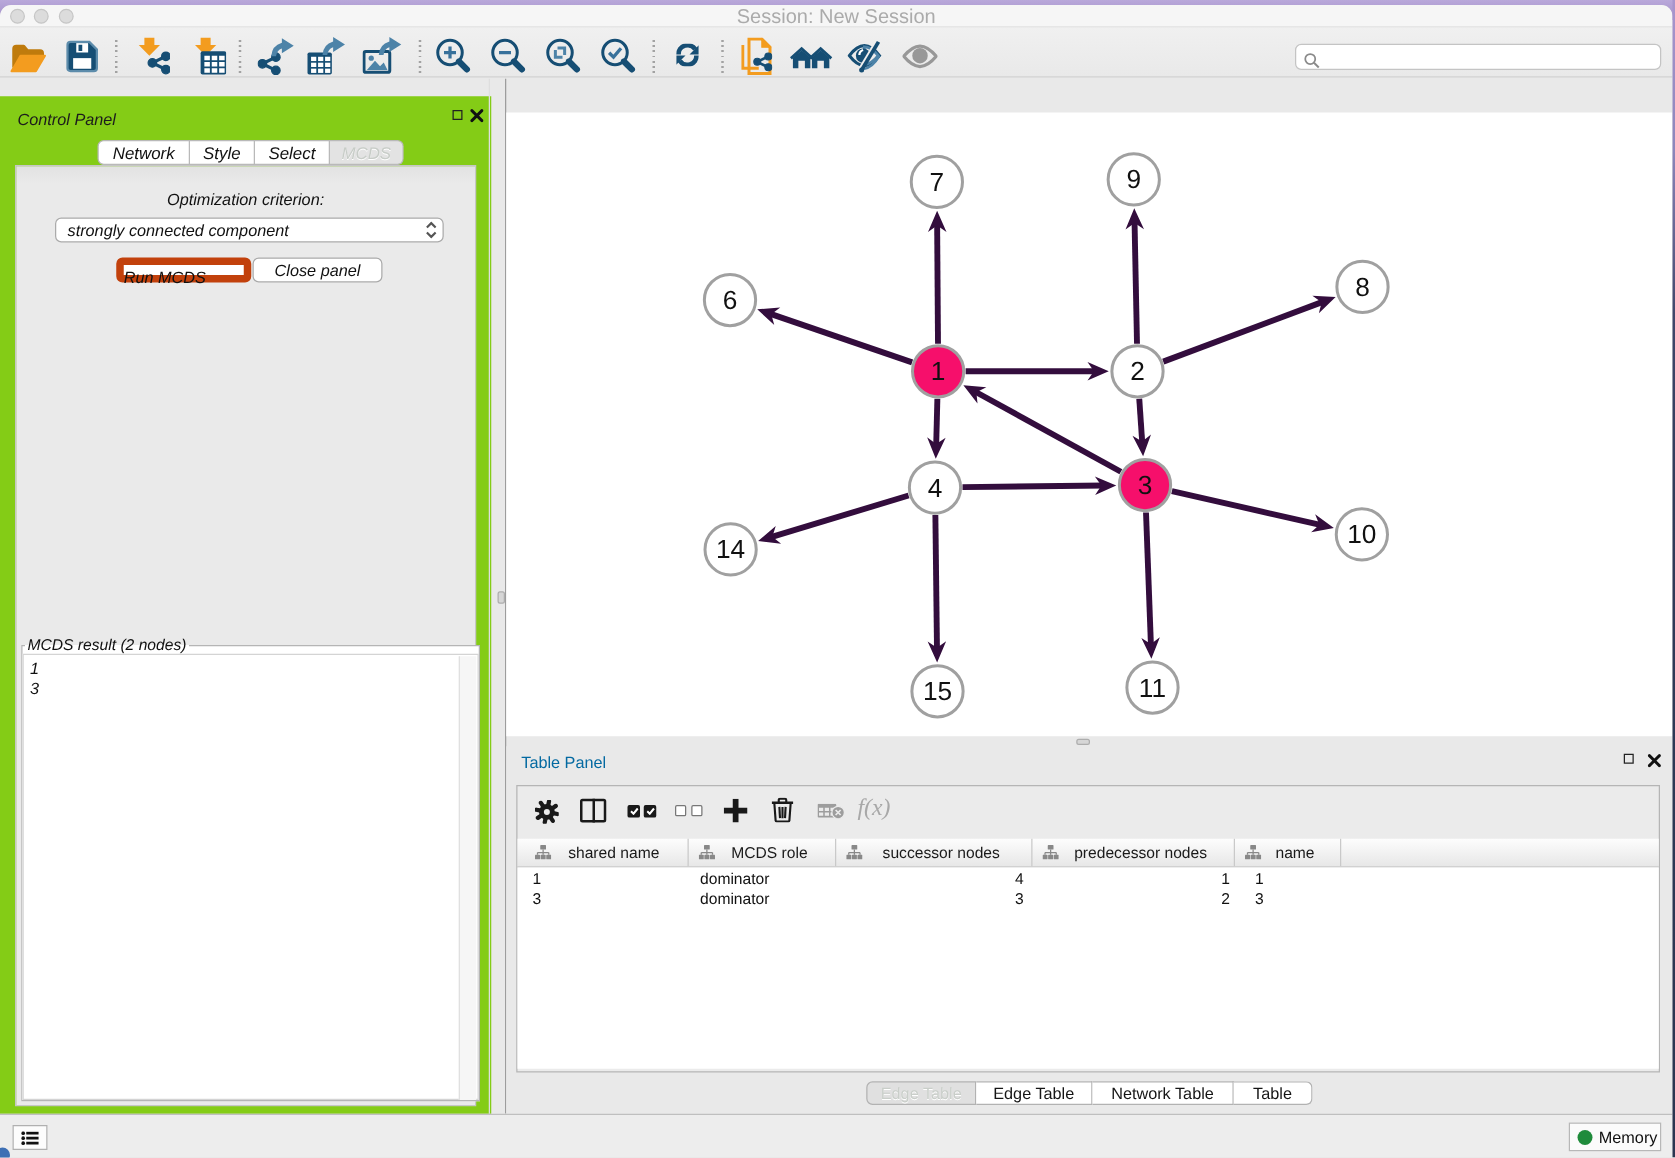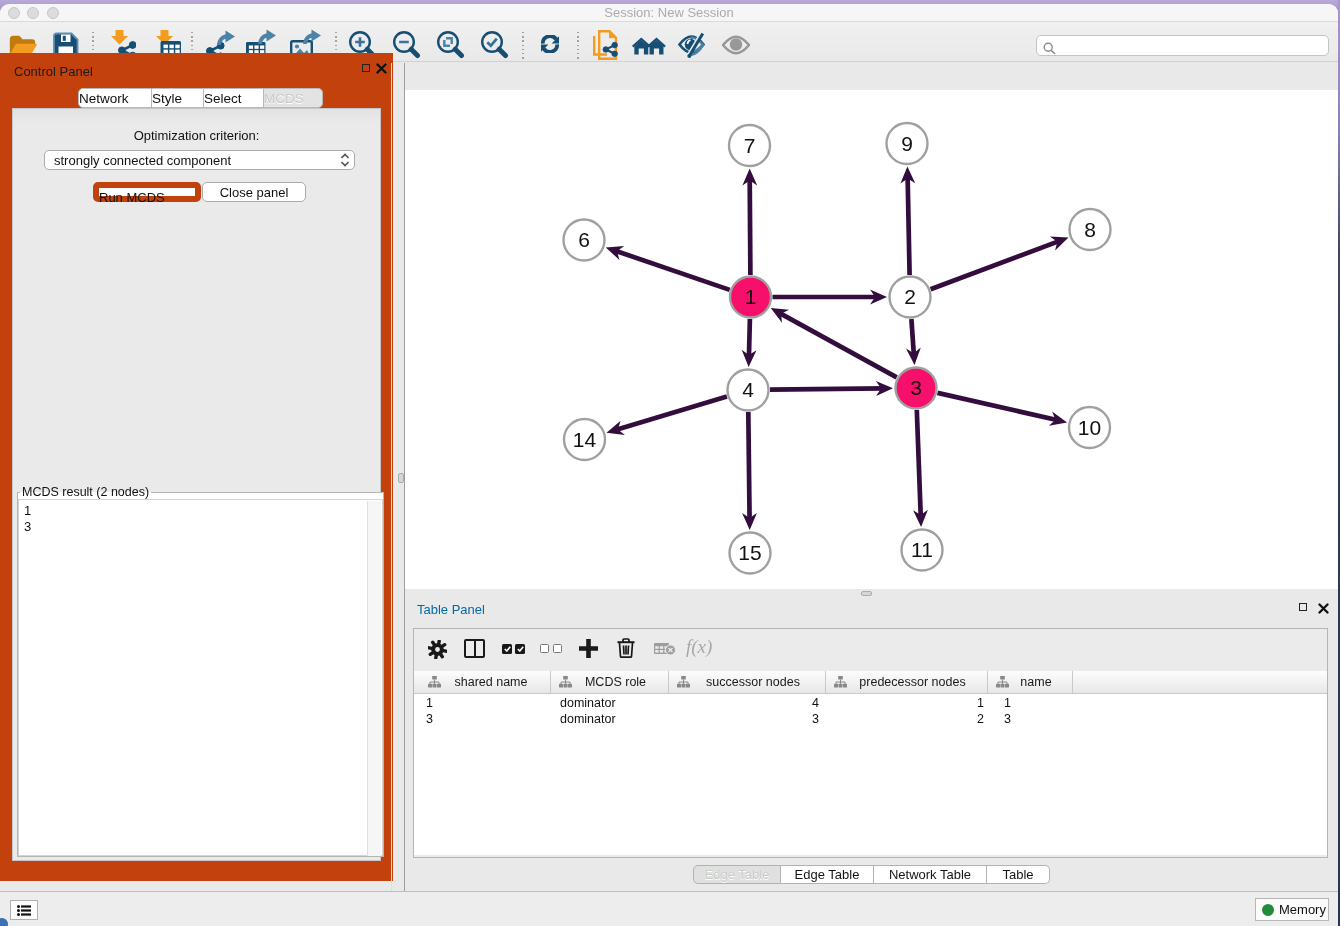--- a/index.html
+++ b/index.html
@@ -11,36 +11,36 @@
   background:linear-gradient(#b9a8da,#a38fc9); z-index:0; }
 #rightstrip { right:0; top:0; width:2.5px; height:926px;
   background:linear-gradient(#a995cd 0,#8d86bb 120px,#41476b 250px,#303a58 400px,#2b3550 926px); z-index:5; }
 #win { left:0; top:4px; width:1338px; height:922px; background:#e9e9e9;
   border-radius:9px 9px 0 0; z-index:1; overflow:hidden; }
 
 #titlebar { left:0; top:0; width:1338px; height:18px; background:#f6f6f6;
   border-bottom:1px solid #dadada; border-radius:9px 9px 0 0; }
 .tl { position:absolute; top:3px; width:12px; height:12px; border-radius:50%;
   background:#dcdcdc; border:1px solid #c6c6c6; }
-#wtitle { width:100%; text-align:center; font-size:13px; color:#ababab; top:1px; }
+#wtitle { width:100%; text-align:center; font-size:16px; color:#ababab; top:1px; }
 
 #toolbar { left:0; top:18px; width:1338px; height:40px;
   background:linear-gradient(#f0f0f0,#e9e9e9); border-bottom:1px solid #d2d2d2; }
 .tsep { position:absolute; top:10px; height:27px; width:0;
   background:repeating-linear-gradient(#a2a2a2 0 1.4px, rgba(0,0,0,0) 1.4px 4.2px); width:1.5px; }
 .ticon { position:absolute; top:5px; }
 #searchbox { left:1036px; top:13px; width:293px; height:21px; background:#fff;
   border:1px solid #c4c4c4; border-radius:5px; }
 
-#cpanel { left:0; top:49px; width:393px; height:828px; background:#c2410c; }
+#cpanel { left:0; top:73px; width:393px; height:828px; background:#84cc16;font-style:italic; }
 #cp-title { left:14px; top:11px; font-size:13px; color:#1c1c1c; }
 #cp-content { left:12px; top:55px; width:369px; height:753px;
   background:linear-gradient(#e2e2e2,#eaeaea 14px); border:1px solid #c6c6c6; }
 .tab { position:absolute; top:35px; height:20px; background:#fff; border:1px solid #b9b9b9;
-  border-left:none; font-size:13.5px; color:#111; text-align:left; line-height:19px; z-index:3;}
+  border-left:none; font-size:13.5px; color:#111; text-align:center; line-height:19px; z-index:3;}
 
 #vdiv { left:404px; top:59px; width:1px; height:828px; background:#9d9d9d; }
 #vgrab { left:398px; top:469px; width:6px; height:10px; background:#d6d6d6;
   border:1px solid #adadad; border-radius:2px; }
 
 #nettitle { left:405px; top:60px; width:933px; height:27px;
   background:linear-gradient(#fafafa,#e9e9e9 45%,#d8d8d8); border-bottom:1px solid #b9b9b9; border-top:1px solid #cccccc; }
 #netwhite { left:405px; top:86px; width:933px; height:499px; background:#fff; }
 #hgrab { left:861px; top:587px; width:11px; height:5px; background:#d6d6d6;
   border:1px solid #adadad; border-radius:2px; }

